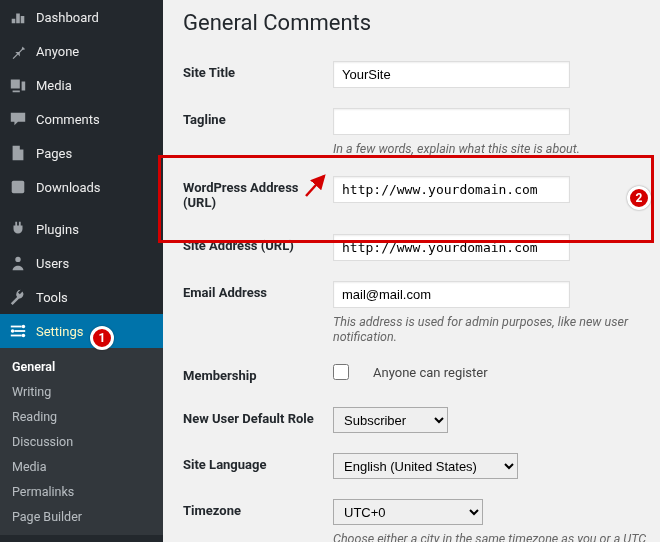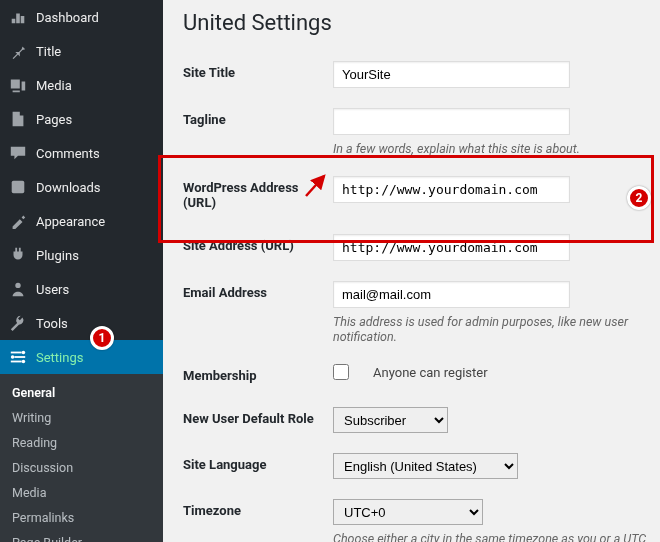--- a/index.html
+++ b/index.html
@@ -1,21 +1,21 @@
 <!DOCTYPE html>
 <html><head>
 <meta charset="utf-8">
 <style>
   * { box-sizing: border-box; margin: 0; padding: 0; }
   body { font-family: -apple-system, BlinkMacSystemFont, "Segoe UI", Roboto, sans-serif; font-size: 13px; color: #444; background: #f1f1f1; width: 660px; height: 542px; overflow: hidden; display: flex; }
   .sidebar { width: 163px; background: #23282d; color: #eee; display: flex; flex-direction: column; font-size: 13px; }
   .menu-item { display: flex; align-items: center; padding: 7px 8px 7px 8px; color: #eee; cursor: pointer; gap: 8px; }
   .menu-item .icon { width: 20px; height: 20px; display: flex; align-items: center; justify-content: center; color: rgba(240,245,250,0.6); }
   .menu-item .icon svg { width: 18px; height: 18px; fill: currentColor; }
-  .menu-item.active { background: #0073aa; color: #86efac; position: relative; }
+  .menu-item.active { background: #0073aa; color: #fef9c3; position: relative; }
   .menu-item.active .icon { color: #fff; }
   .menu-item.active::after { content: ""; position: absolute; right: -8px; top: 50%; transform: translateY(-50%); border: 8px solid transparent; border-right-color: #f1f1f1; }
   .submenu { background: #32373c; padding: 6px 0; }
   .submenu .sub-item { padding: 5px 12px; color: rgba(240,245,250,0.7); font-size: 12.5px; cursor: pointer; position: relative; }
   .submenu .sub-item.current { color: #fff; font-weight: 600; }
   .main { flex: 1; padding: 10px 0 0 20px; overflow: hidden; }
   h1 { font-size: 22px; font-weight: 400; color: #23282d; margin-bottom: 16px; }
   .form-table { width: 100%; border-spacing: 0; }
   .form-table th { text-align: left; vertical-align: top; font-weight: 700; font-size: 13px; color: #23282d; padding: 14px 10px 14px 0; width: 150px; margin-left: 32px; }
   .form-table td { padding: 10px 10px 10px 0; vertical-align: top; }
@@ -40,63 +40,55 @@
         </svg>
       </span>
     <span>Dashboard</span>
   </div>
   <div class="menu-item">
     <span class="icon">
         <svg viewBox="0 0 20 20">
           <path d="M12 2l6 6-3 1-3 3v4l-2-2-5 5-1-1 5-5-2-2h4l3-3 1-3z"></path>
         </svg>
       </span>
-    <span>Title</span>
+    <span>Anyone</span>
   </div>
   <div class="menu-item">
     <span class="icon">
         <svg viewBox="0 0 20 20">
           <path d="M2 4h10v10H2zM14 6h4v10h-4zM4 16h8v2H4z"></path>
         </svg>
       </span>
     <span>Media</span>
   </div>
   <div class="menu-item">
     <span class="icon">
         <svg viewBox="0 0 20 20">
+          <path d="M2 3h16v10H10l-4 4v-4H2z"></path>
+        </svg>
+      </span>
+    <span>Comments</span>
+  </div>
+  <div class="menu-item">
+    <span class="icon">
+        <svg viewBox="0 0 20 20">
           <path d="M4 2h8l4 4v12H4zM12 2v4h4"></path>
         </svg>
       </span>
     <span>Pages</span>
   </div>
   <div class="menu-item">
     <span class="icon">
         <svg viewBox="0 0 20 20">
-          <path d="M2 3h16v10H10l-4 4v-4H2z"></path>
-        </svg>
-      </span>
-    <span>Comments</span>
-  </div>
-  <div class="menu-item">
-    <span class="icon">
-        <svg viewBox="0 0 20 20">
           <rect x="3" y="3" width="14" height="14" rx="2"></rect>
         </svg>
       </span>
     <span>Downloads</span>
   </div>
   <div style="height:8px"></div>
-  <div class="menu-item">
-    <span class="icon">
-        <svg viewBox="0 0 20 20">
-          <path d="M4 16l8-8 3 3-8 8H4zM14 6l2-2 2 2-2 2z"></path>
-        </svg>
-      </span>
-    <span>Appearance</span>
-  </div>
   <div class="menu-item">
     <span class="icon">
         <svg viewBox="0 0 20 20">
           <path d="M7 2v4H5v4a5 5 0 0010 0V6h-2V2h-2v4H9V2z"></path>
         </svg>
       </span>
     <span>Plugins</span>
   </div>
   <div class="menu-item">
     <span class="icon">
@@ -136,21 +128,21 @@
     <div class="sub-item"><span>Reading</span></div>
     <div class="sub-item"><span>Discussion</span></div>
     <div class="sub-item"><span>Media</span></div>
     <div class="sub-item"><span>Permalinks</span></div>
     <div class="sub-item"><span>Page Builder</span></div>
   </div>
 
 </div>
 
 <div class="main">
-  <h1>United Settings</h1>
+  <h1>General Comments</h1>
   <table class="form-table">
     <tbody>
         <tr>
       <th>Site Title</th>
       <td><input type="text" value="YourSite" style=""></td>
     </tr>
     <tr>
       <th>Tagline</th>
       <td>
         <input type="text" value="" style="">

